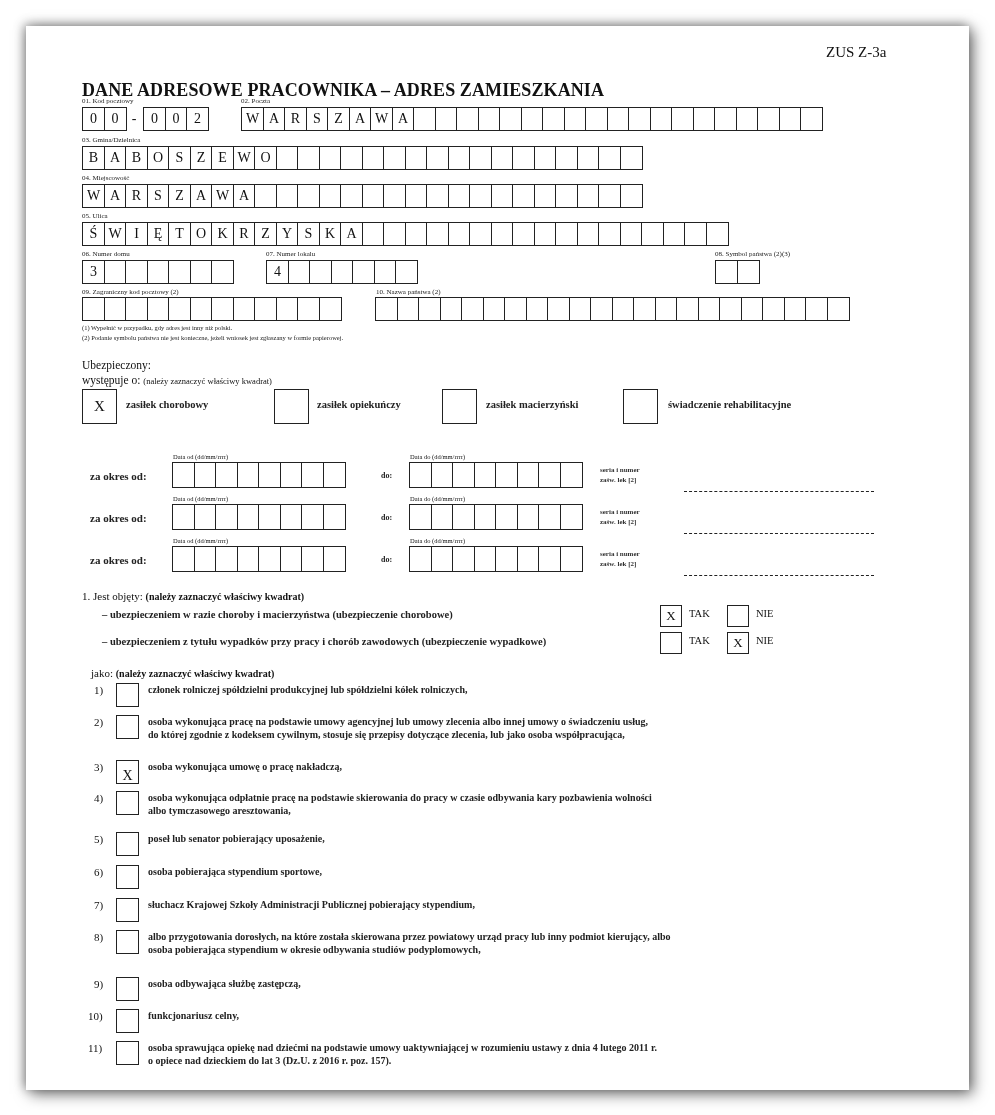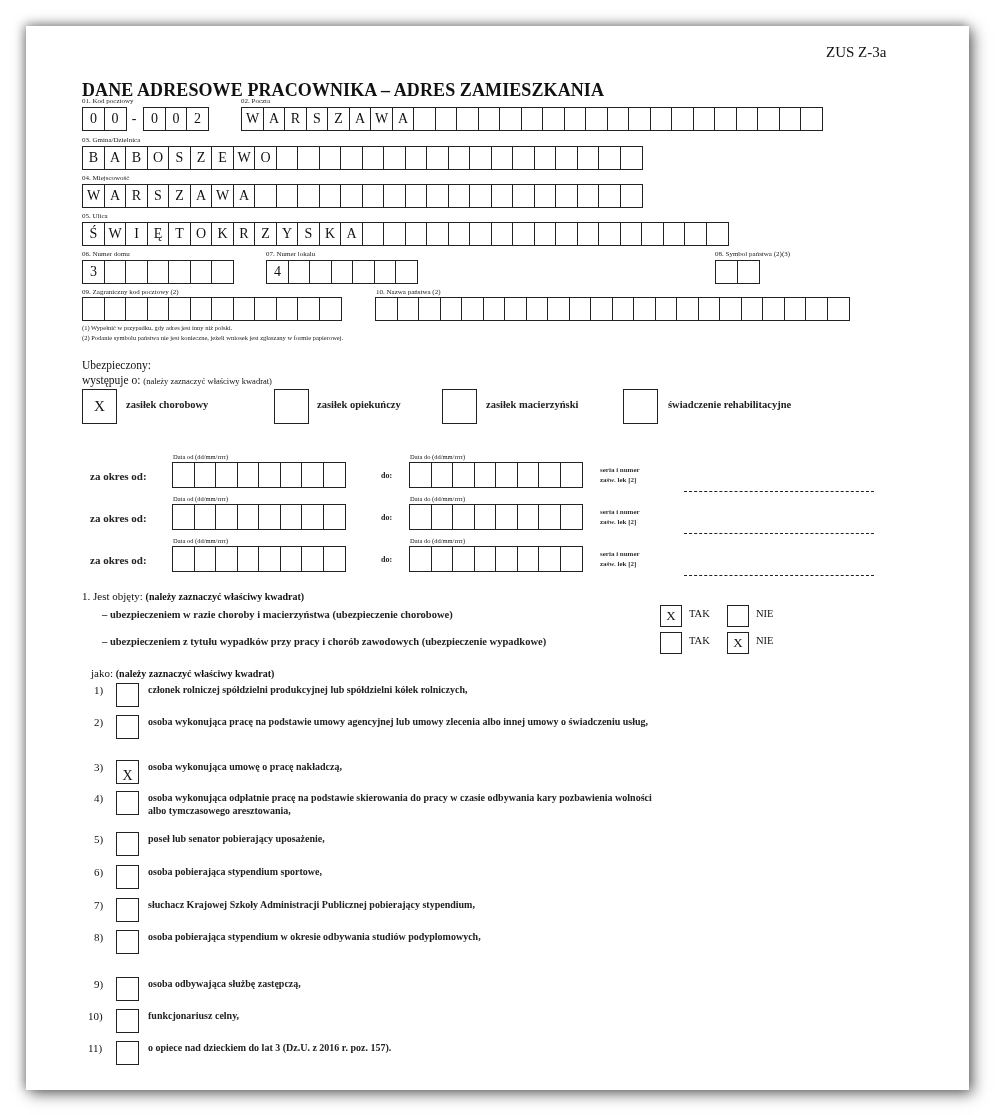--- a/index.html
+++ b/index.html
@@ -371,20 +371,21 @@
 <div id="roles">
     <div class="num" style="left: 94px; top: 684px;">1)</div>
     <div class="chk2" style="left: 116px; top: 683px;"></div>
     <div class="opt-text" style="left: 148px; top: 684px;">
       <div>członek rolniczej spółdzielni produkcyjnej lub spółdzielni kółek rolniczych,</div>
     </div>
     <div class="num" style="left: 94px; top: 716px;">2)</div>
     <div class="chk2" style="left: 116px; top: 715px;"></div>
     <div class="opt-text" style="left: 148px; top: 716px;">
       <div>osoba wykonująca pracę na podstawie umowy agencyjnej lub umowy zlecenia albo innej umowy o świadczeniu usług,</div>
+      <div>do której zgodnie z kodeksem cywilnym, stosuje się przepisy dotyczące zlecenia, lub jako osoba współpracująca,</div>
     </div>
     <div class="num" style="left: 94px; top: 761px;">3)</div>
     <div class="chk2" style="left: 116px; top: 760px;">X</div>
     <div class="opt-text" style="left: 148px; top: 761px;">
       <div>osoba wykonująca umowę o pracę nakładczą,</div>
     </div>
     <div class="num" style="left: 94px; top: 792px;">4)</div>
     <div class="chk2" style="left: 116px; top: 791px;"></div>
     <div class="opt-text" style="left: 148px; top: 792px;">
       <div>osoba wykonująca odpłatnie pracę na podstawie skierowania do pracy w czasie odbywania kary pozbawienia wolności</div>
@@ -401,30 +402,32 @@
       <div>osoba pobierająca stypendium sportowe,</div>
     </div>
     <div class="num" style="left: 94px; top: 899px;">7)</div>
     <div class="chk2" style="left: 116px; top: 898px;"></div>
     <div class="opt-text" style="left: 148px; top: 899px;">
       <div>słuchacz Krajowej Szkoły Administracji Publicznej pobierający stypendium,</div>
     </div>
     <div class="num" style="left: 94px; top: 931px;">8)</div>
     <div class="chk2" style="left: 116px; top: 930px;"></div>
     <div class="opt-text" style="left: 148px; top: 931px;">
+      <div>albo przygotowania dorosłych, na które została skierowana przez powiatowy urząd pracy lub inny podmiot kierujący, albo</div>
       <div>osoba pobierająca stypendium w okresie odbywania studiów podyplomowych,</div>
     </div>
     <div class="num" style="left: 94px; top: 978px;">9)</div>
     <div class="chk2" style="left: 116px; top: 977px;"></div>
     <div class="opt-text" style="left: 148px; top: 978px;">
       <div>osoba odbywająca służbę zastępczą,</div>
     </div>
     <div class="num" style="left: 88px; top: 1010px;">10)</div>
     <div class="chk2" style="left: 116px; top: 1009px;"></div>
     <div class="opt-text" style="left: 148px; top: 1010px;">
       <div>funkcjonariusz celny,</div>
     </div>
     <div class="num" style="left: 88px; top: 1042px;">11)</div>
     <div class="chk2" style="left: 116px; top: 1041px;"></div>
     <div class="opt-text" style="left: 148px; top: 1042px;">
+      <div>osoba sprawująca opiekę nad dziećmi na podstawie umowy uaktywniającej w rozumieniu ustawy z dnia 4 lutego 2011 r.</div>
       <div>o opiece nad dzieckiem do lat 3 (Dz.U. z 2016 r. poz. 157).</div>
     </div>
   </div>
 
 </body></html>

